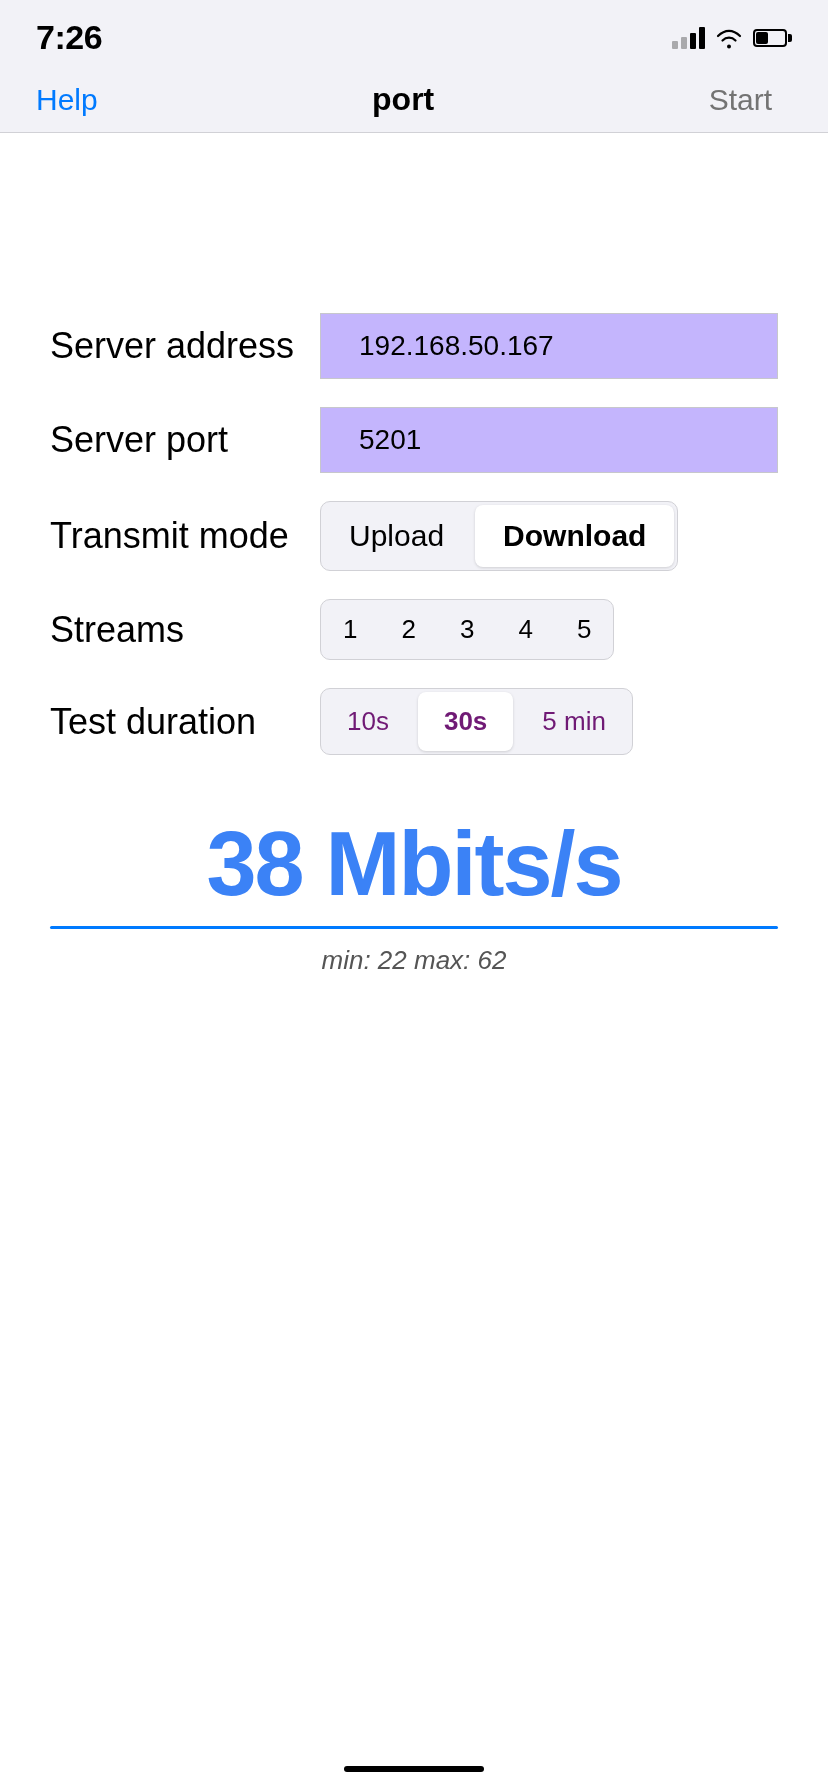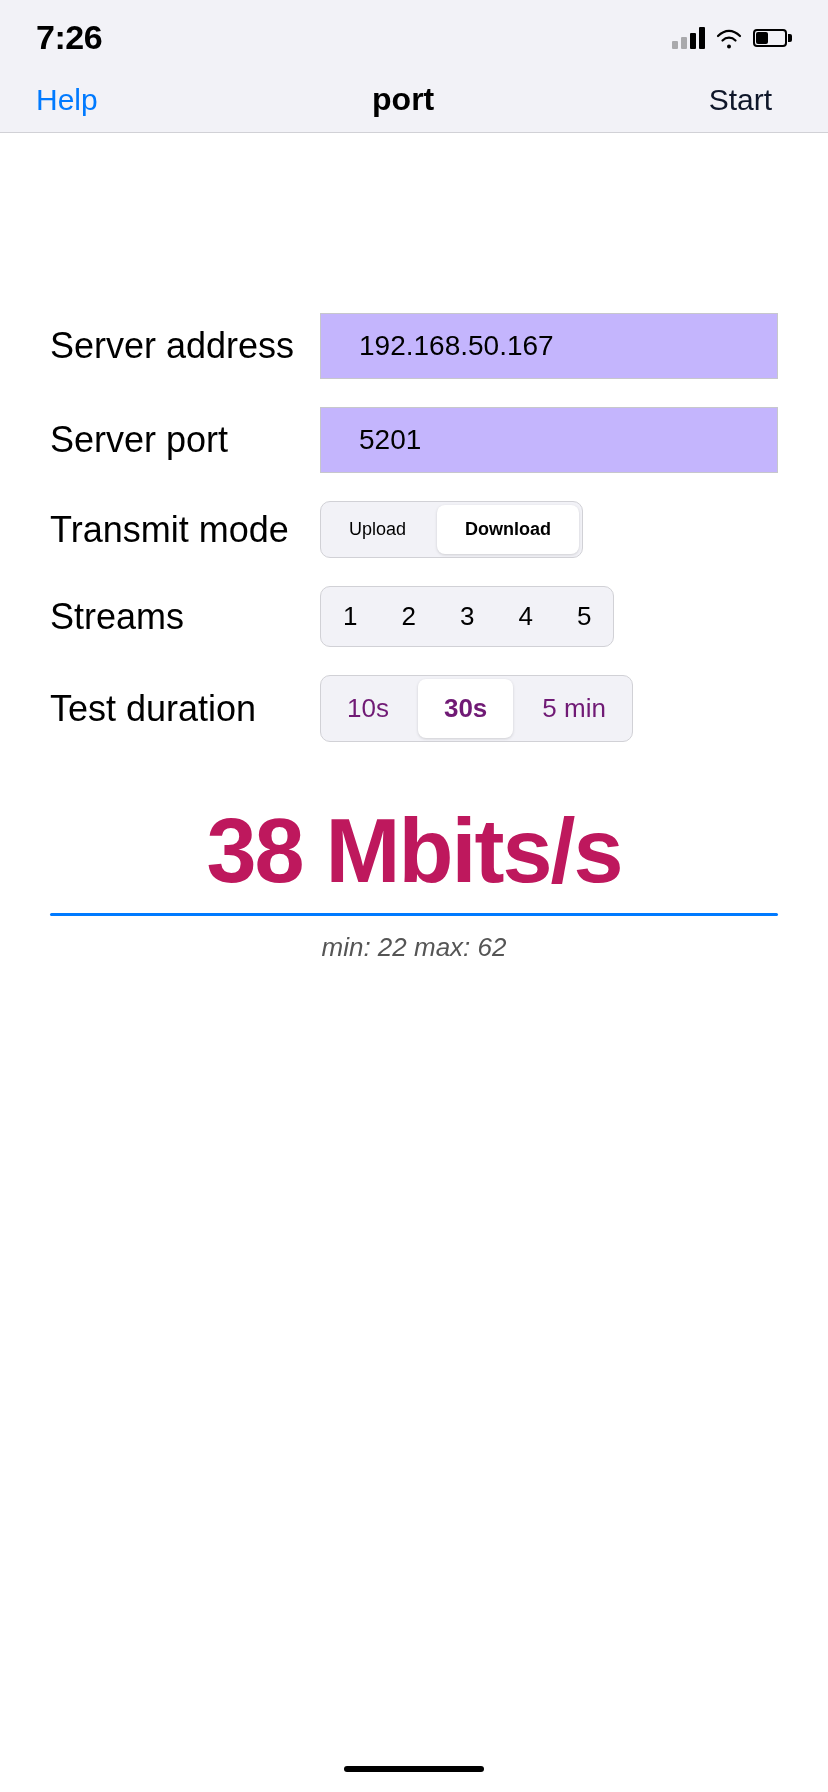--- a/index.html
+++ b/index.html
@@ -101,21 +101,21 @@
     }
 
     .nav-title {
       font-size: 32px;
       font-weight: 600;
       color: #000;
     }
 
     .nav-start {
       font-size: 30px;
-      color: #0f172a;
+      color: #737373;
       font-weight: 400;
       cursor: pointer;
     }
 
     
     .main-content {
       padding: 0;
       background: #ffffff;
     }
 
@@ -155,21 +155,21 @@
       display: flex;
       gap: 0;
       background: #f2f2f7;
       border-radius: 10px;
       overflow: hidden;
       border: 1px solid #d1d1d6;
     }
 
     .seg-btn {
       padding: 14px 28px;
-      font-size: 18px;
+      font-size: 30px;
       font-weight: 400;
       background: transparent;
       border: none;
       cursor: pointer;
       color: #000;
       font-family: inherit;
       position: relative;
     }
 
     .seg-btn.active {
@@ -235,21 +235,21 @@
     
     .result-section {
       margin-top: 60px;
       padding: 0 50px;
       text-align: center;
     }
 
     .result-speed {
       font-size: 90px;
       font-weight: 700;
-      color: #be185d;
+      color: #3b82f6;
       letter-spacing: -2px;
       line-height: 1.1;
     }
 
     .result-divider {
       width: 100%;
       height: 3px;
       background: #007aff;
       margin: 12px 0 16px 0;
       border-radius: 2px;

